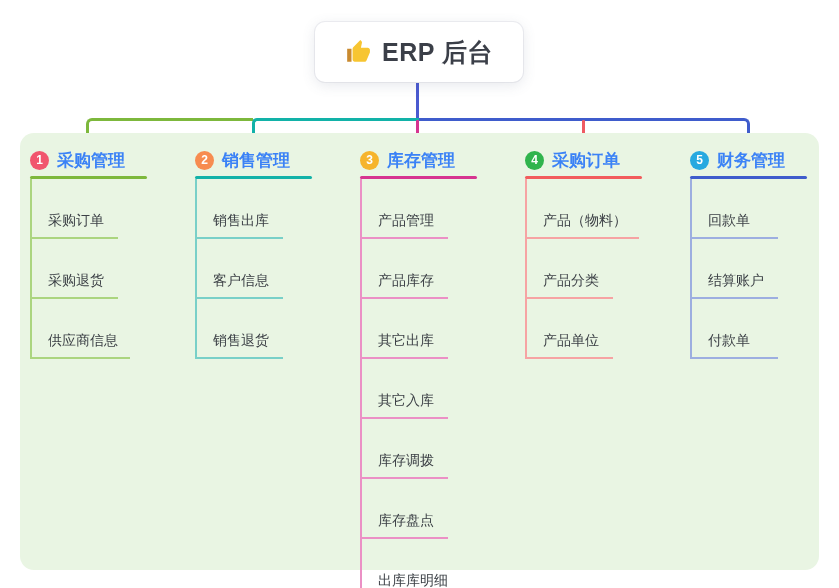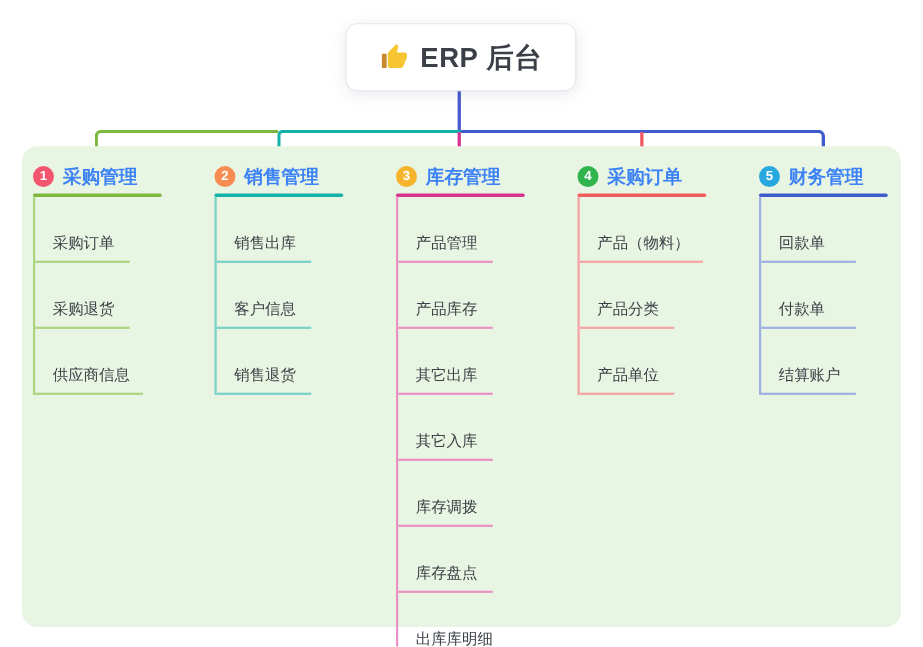--- a/index.html
+++ b/index.html
@@ -157,21 +157,21 @@
     <div class="branch-header">
       <span class="badge">5</span>
       <span class="branch-label">财务管理</span>
     </div>
     <div class="branch-underline"></div>
     <div class="children">
       <div class="child">
           <span>回款单</span>
         </div>
       <div class="child">
-          <span>付款单</span>
+          <span>结算账户</span>
         </div>
       <div class="child">
-          <span>结算账户</span>
+          <span>付款单</span>
         </div>
     </div>
   </div>
 
 </div>
 
 </body></html>

